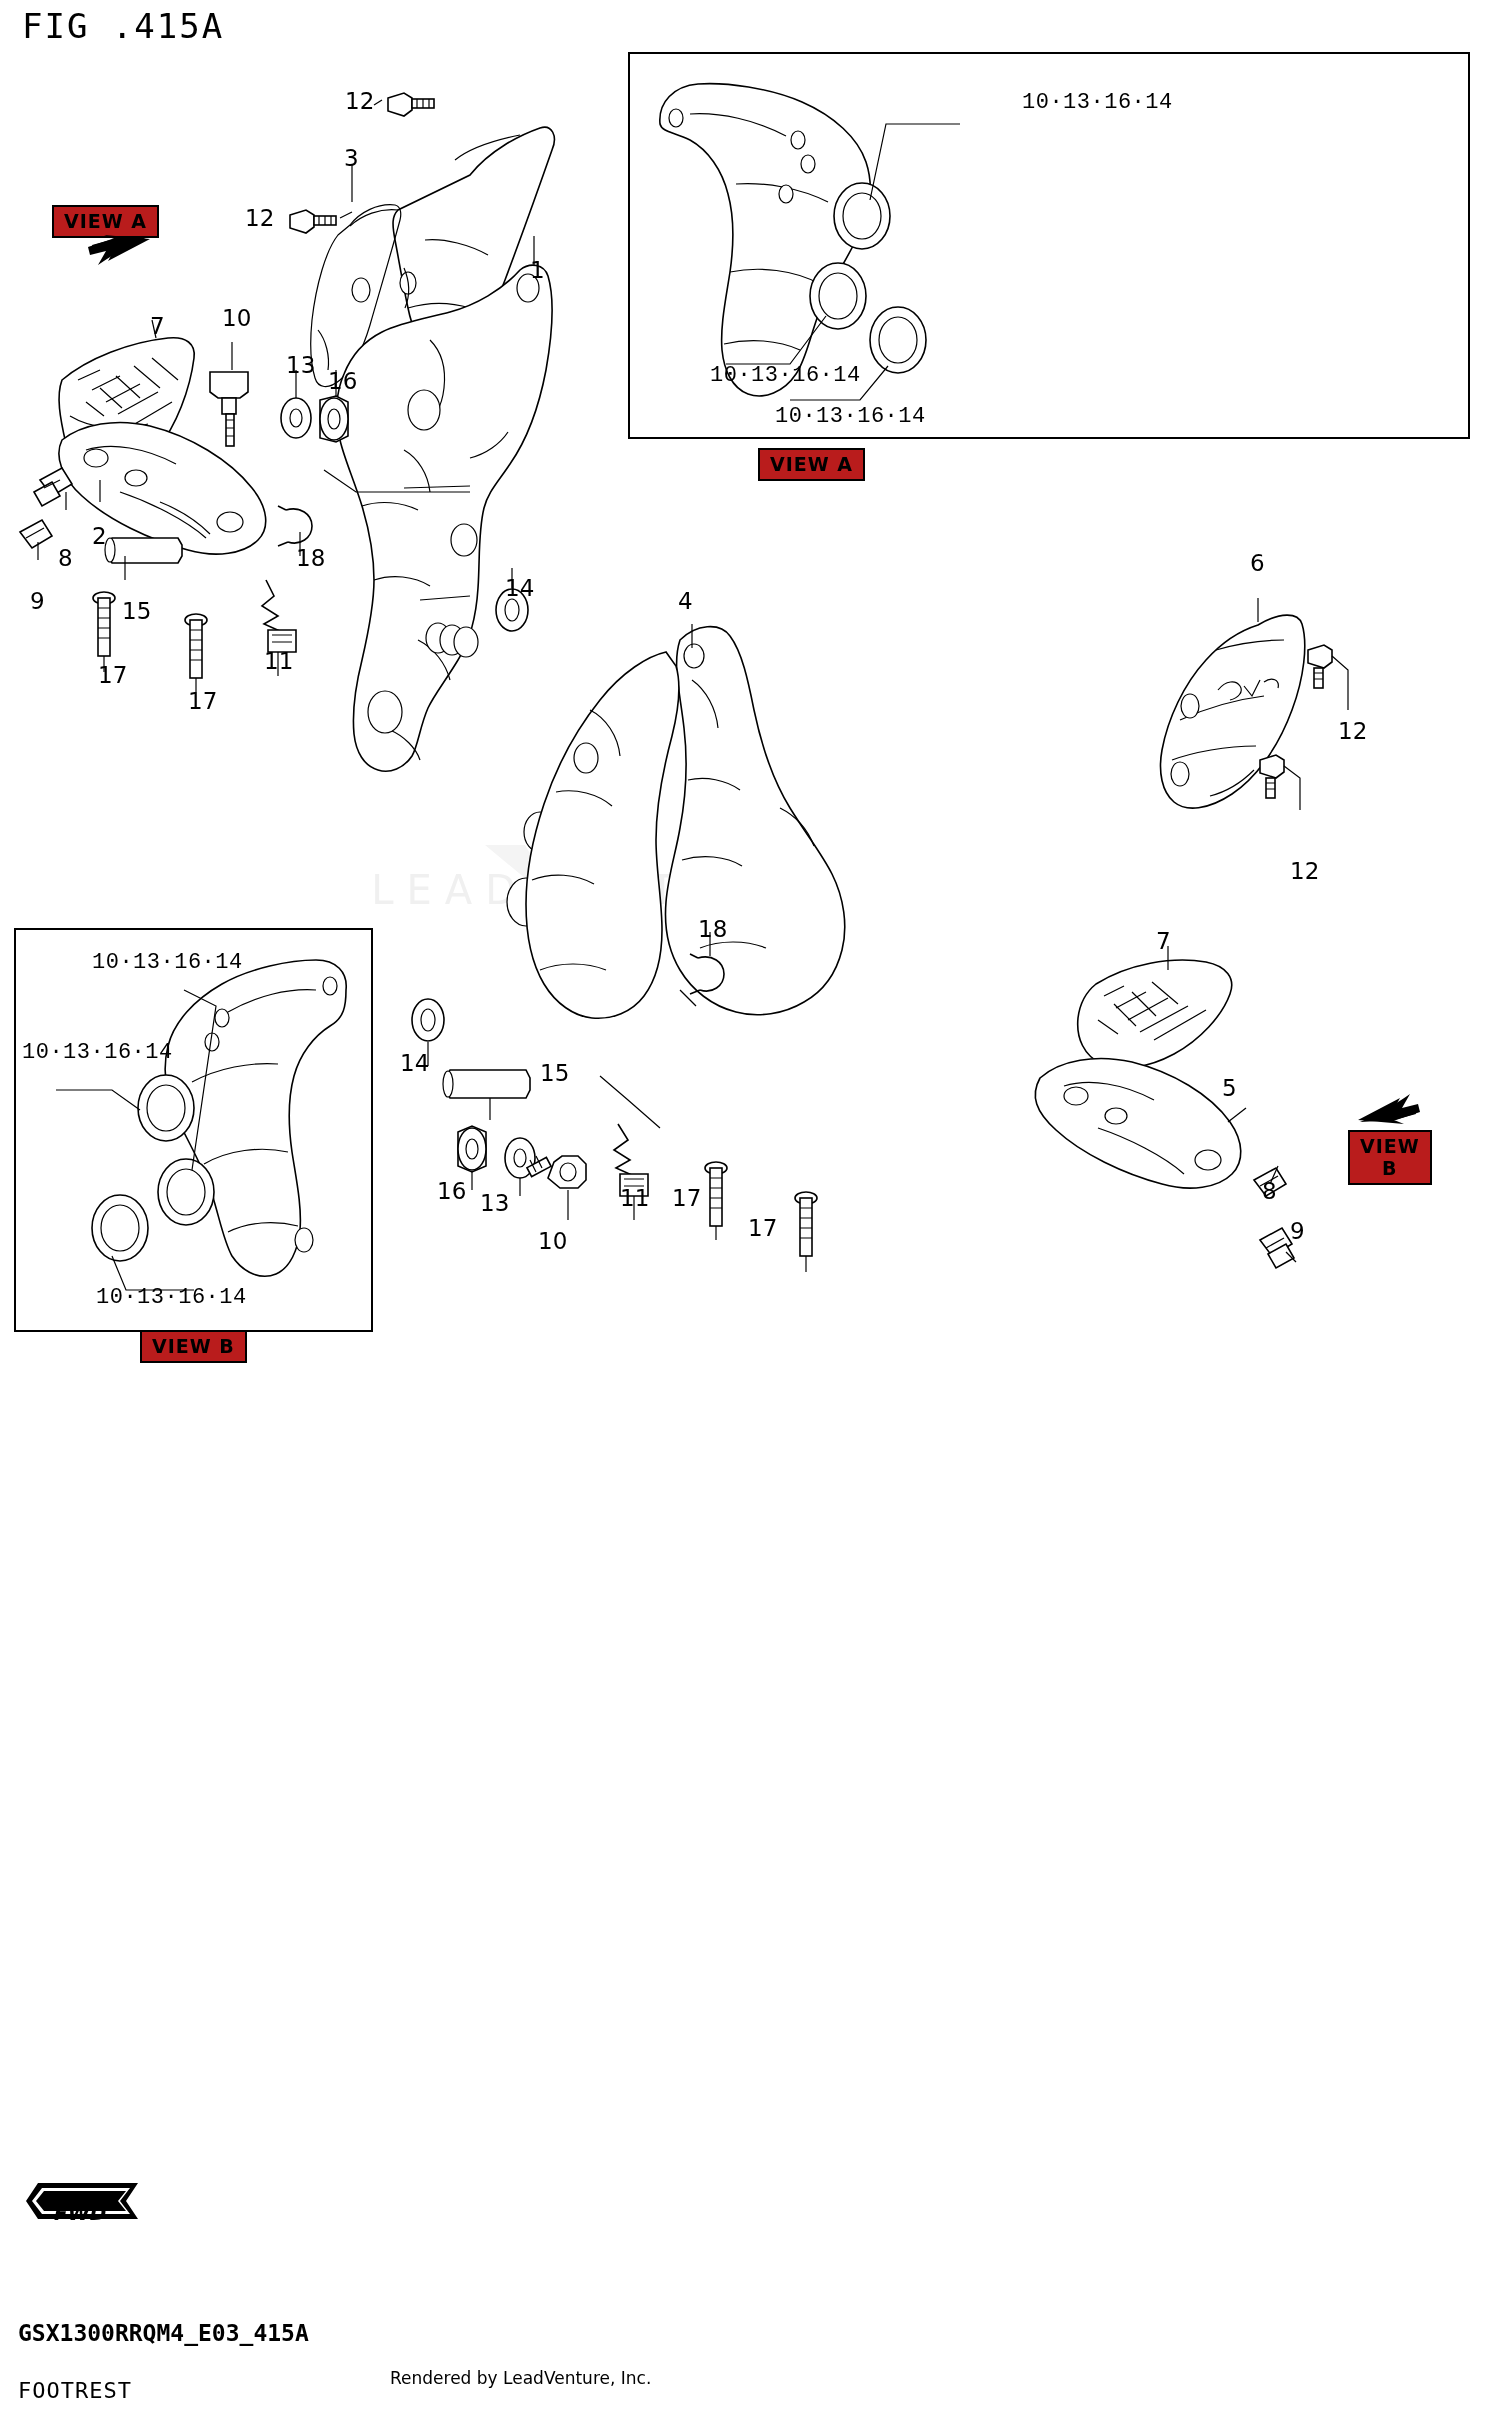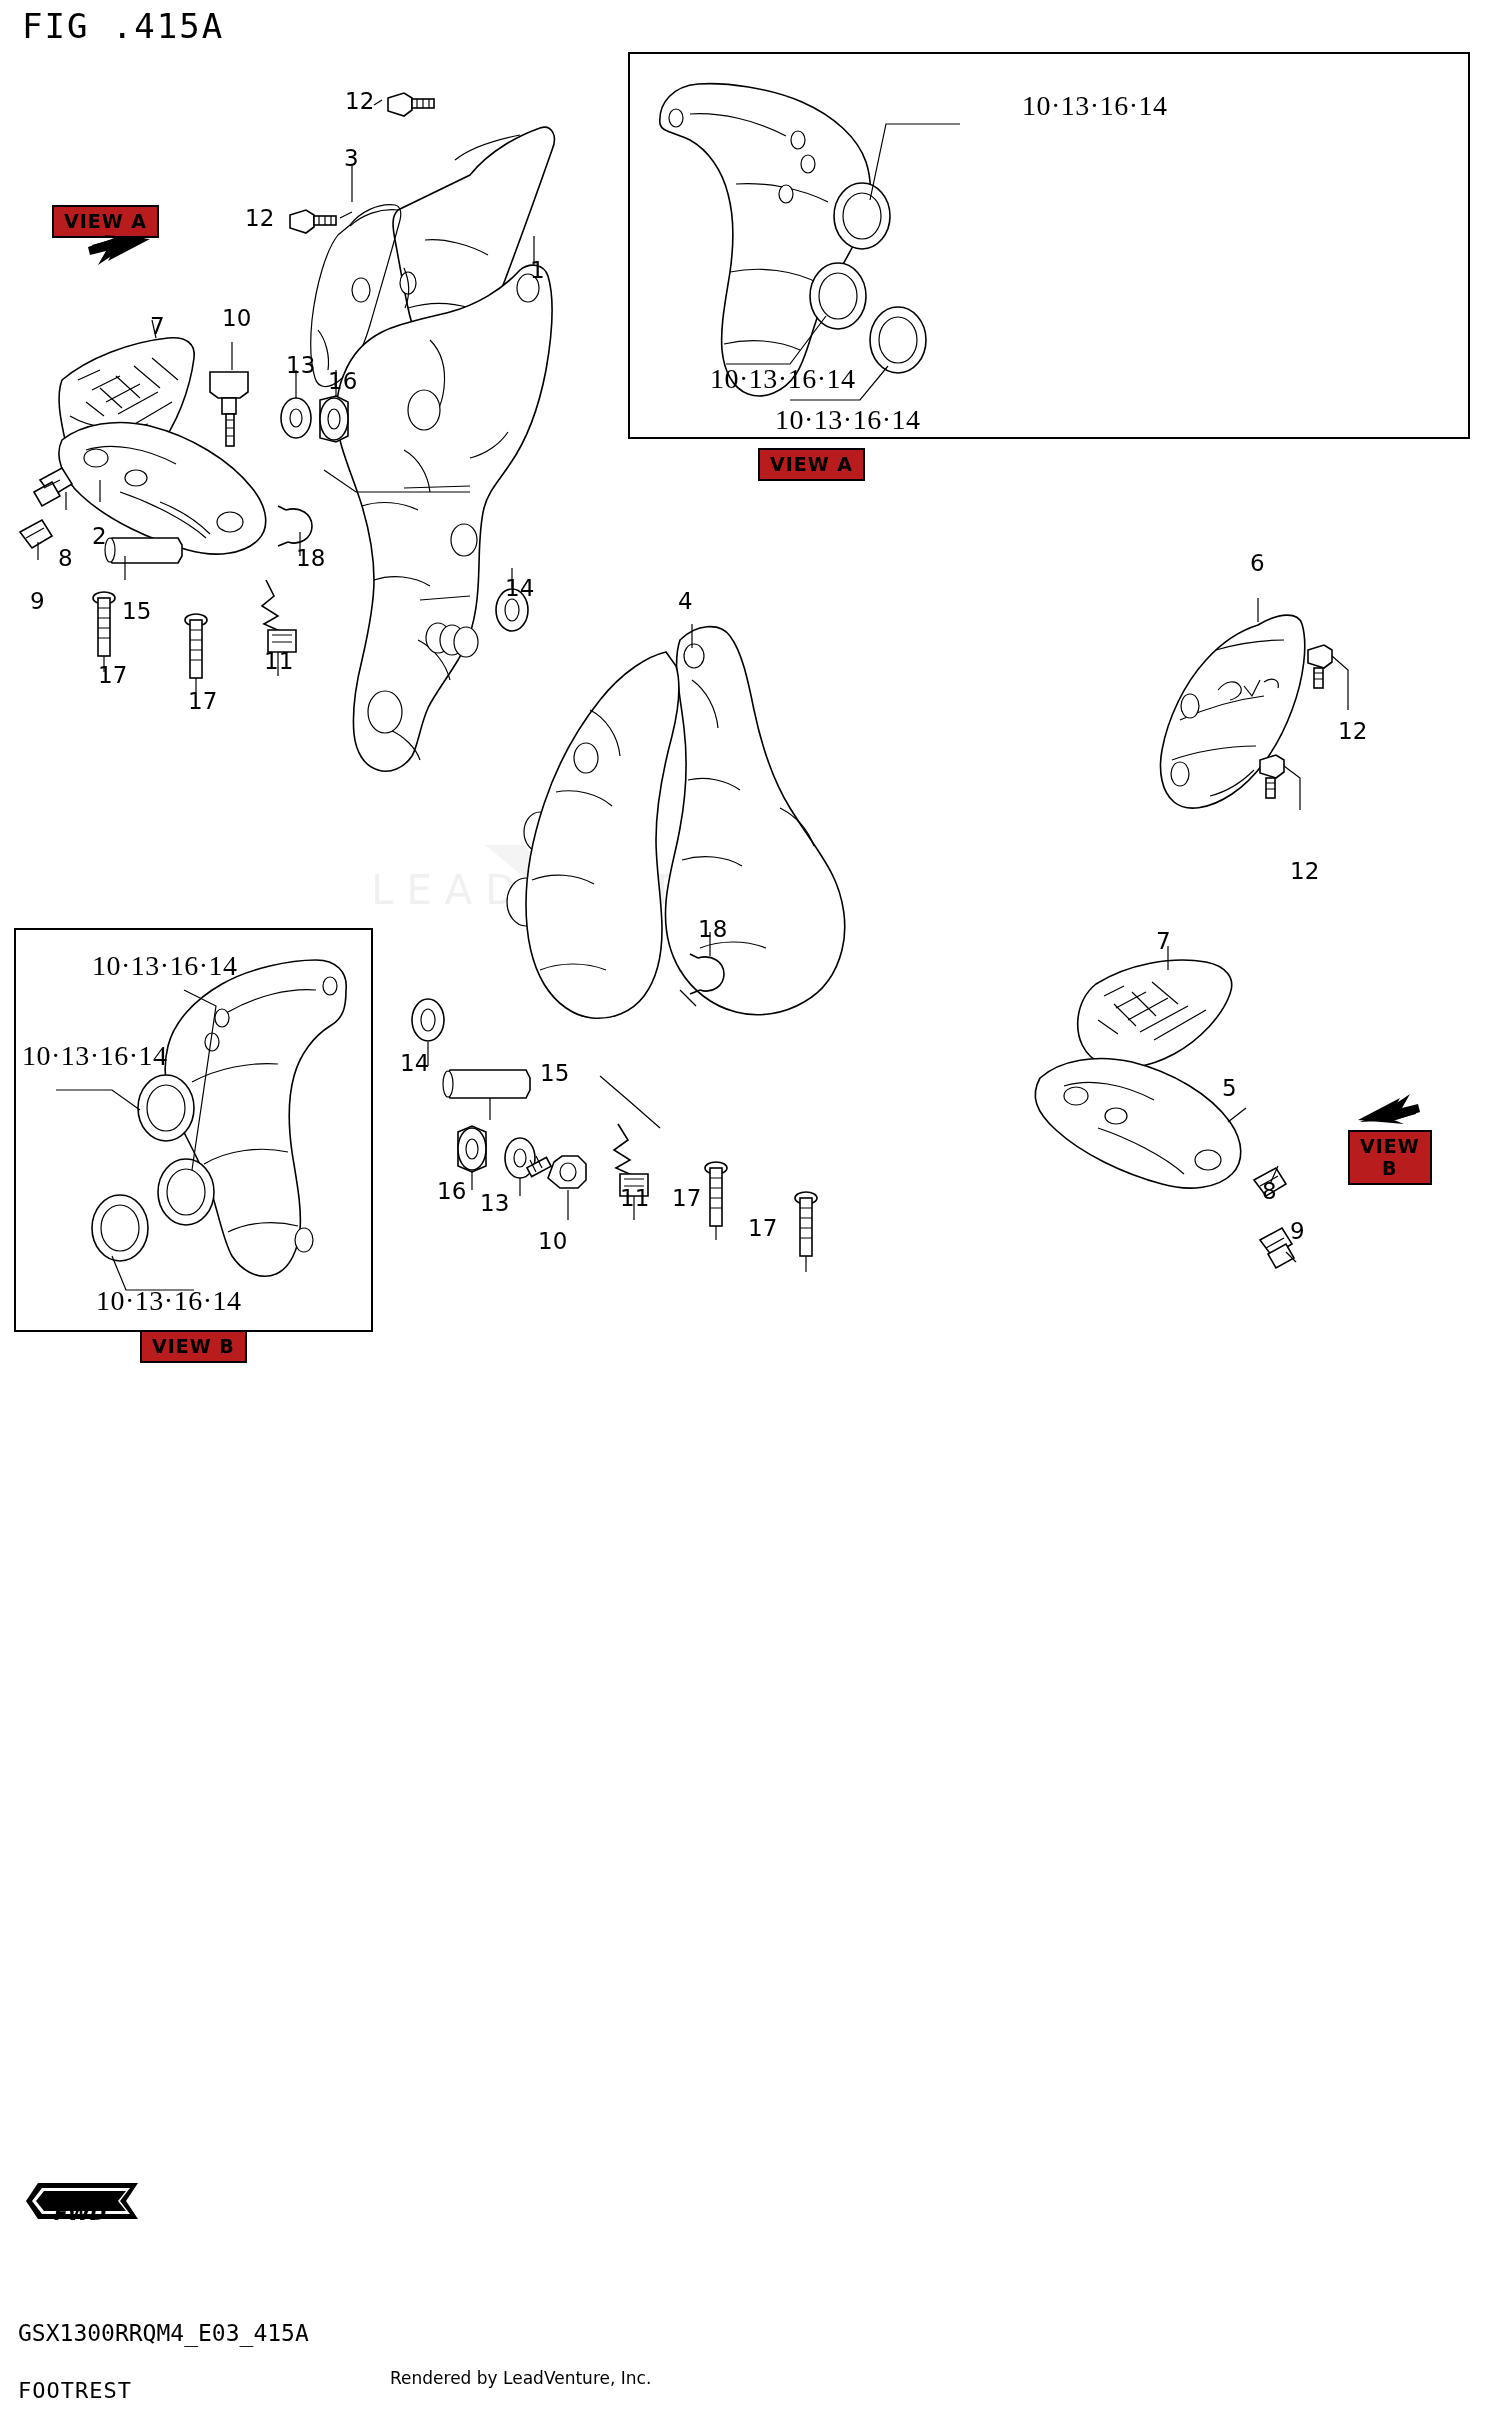--- a/index.html
+++ b/index.html
@@ -32,22 +32,22 @@
   }
 
   
   .callout {
     font-family: "DejaVu Sans", sans-serif;
     font-size: 23px;
     color: #000;
     white-space: nowrap;
   }
   .callout-lg {
-    font-family: Liberation Serif, serif;
-    font-size: 28px;
+    font-family: Liberation Mono, monospace;
+    font-size: 22px;
     letter-spacing: 0.5px;
     white-space: nowrap;
   }
 
   
   .viewbox {
     border: 2px solid #000;
     background: transparent;
   }
   .viewlabel {
@@ -78,20 +78,21 @@
     width: 250px; height: 170px;
     opacity: 1;
   }
 
   
   #footer-code {
     left: 18px; top: 2320px;
     font-size: 23px;
     font-family: "DejaVu Sans Mono", monospace;
     letter-spacing: 0px;
+    font-weight: bold;
   }
   #footer-name {
     left: 18px; top: 2358px;
     font-size: 22px;
     font-family: "DejaVu Sans Mono", monospace;
     letter-spacing: 1px;
     margin-top: 20px;
   }
   #footer-credit {
     left: 390px; top: 2368px;

